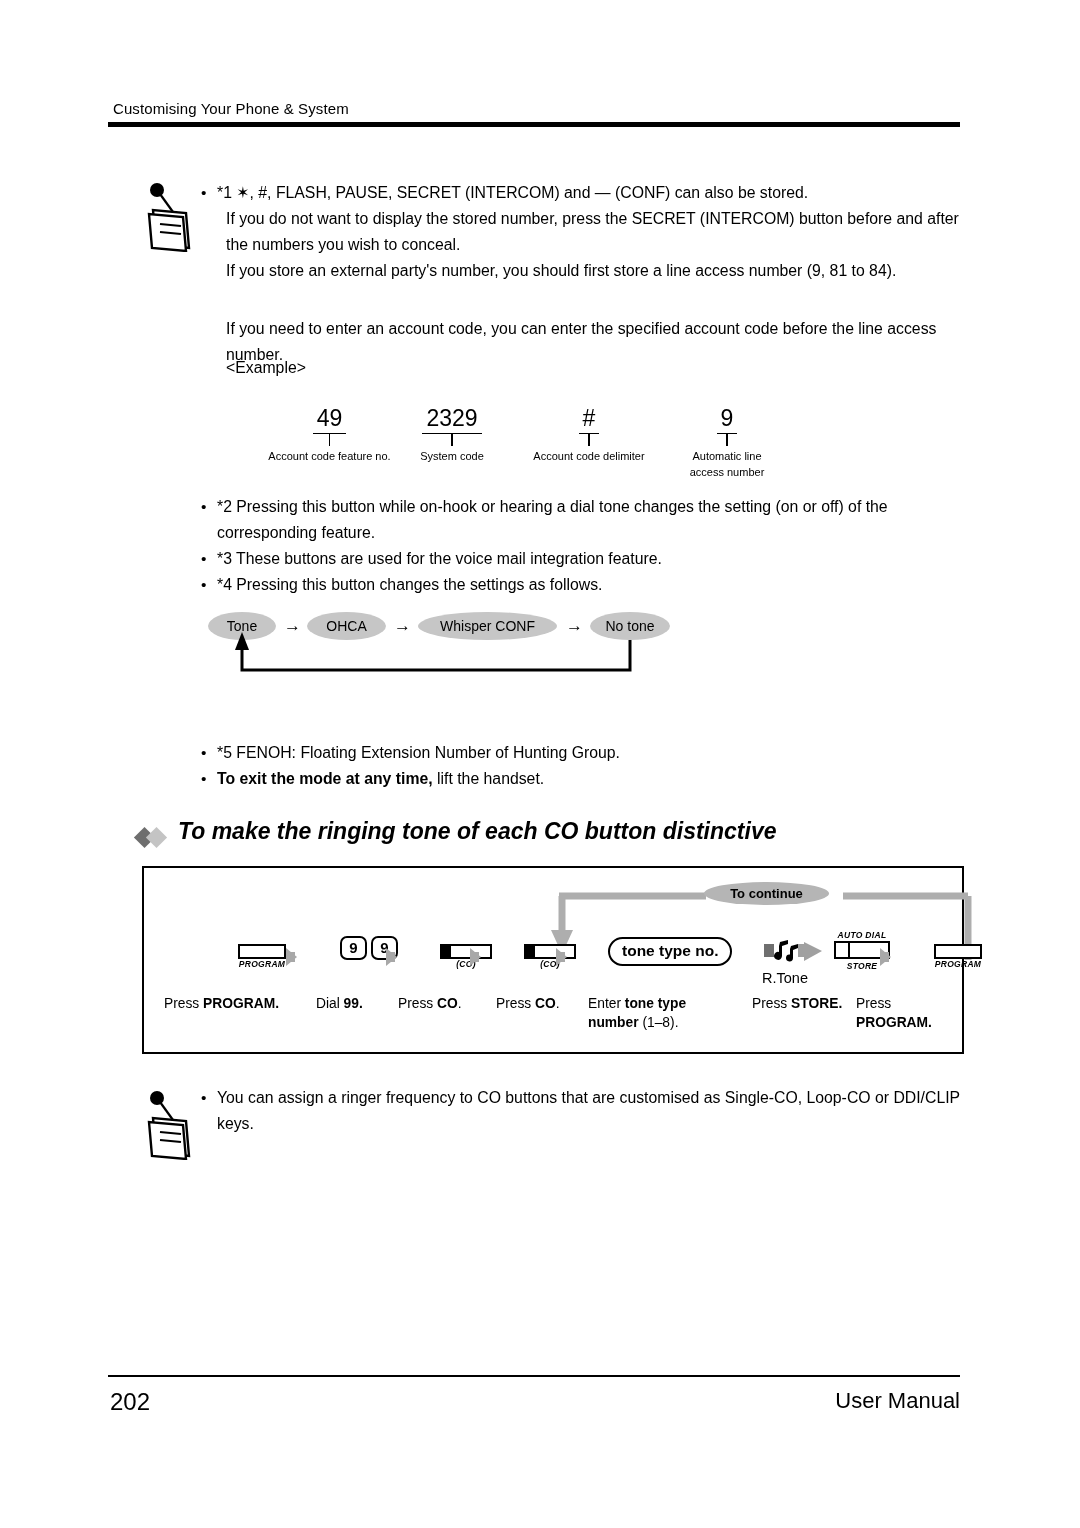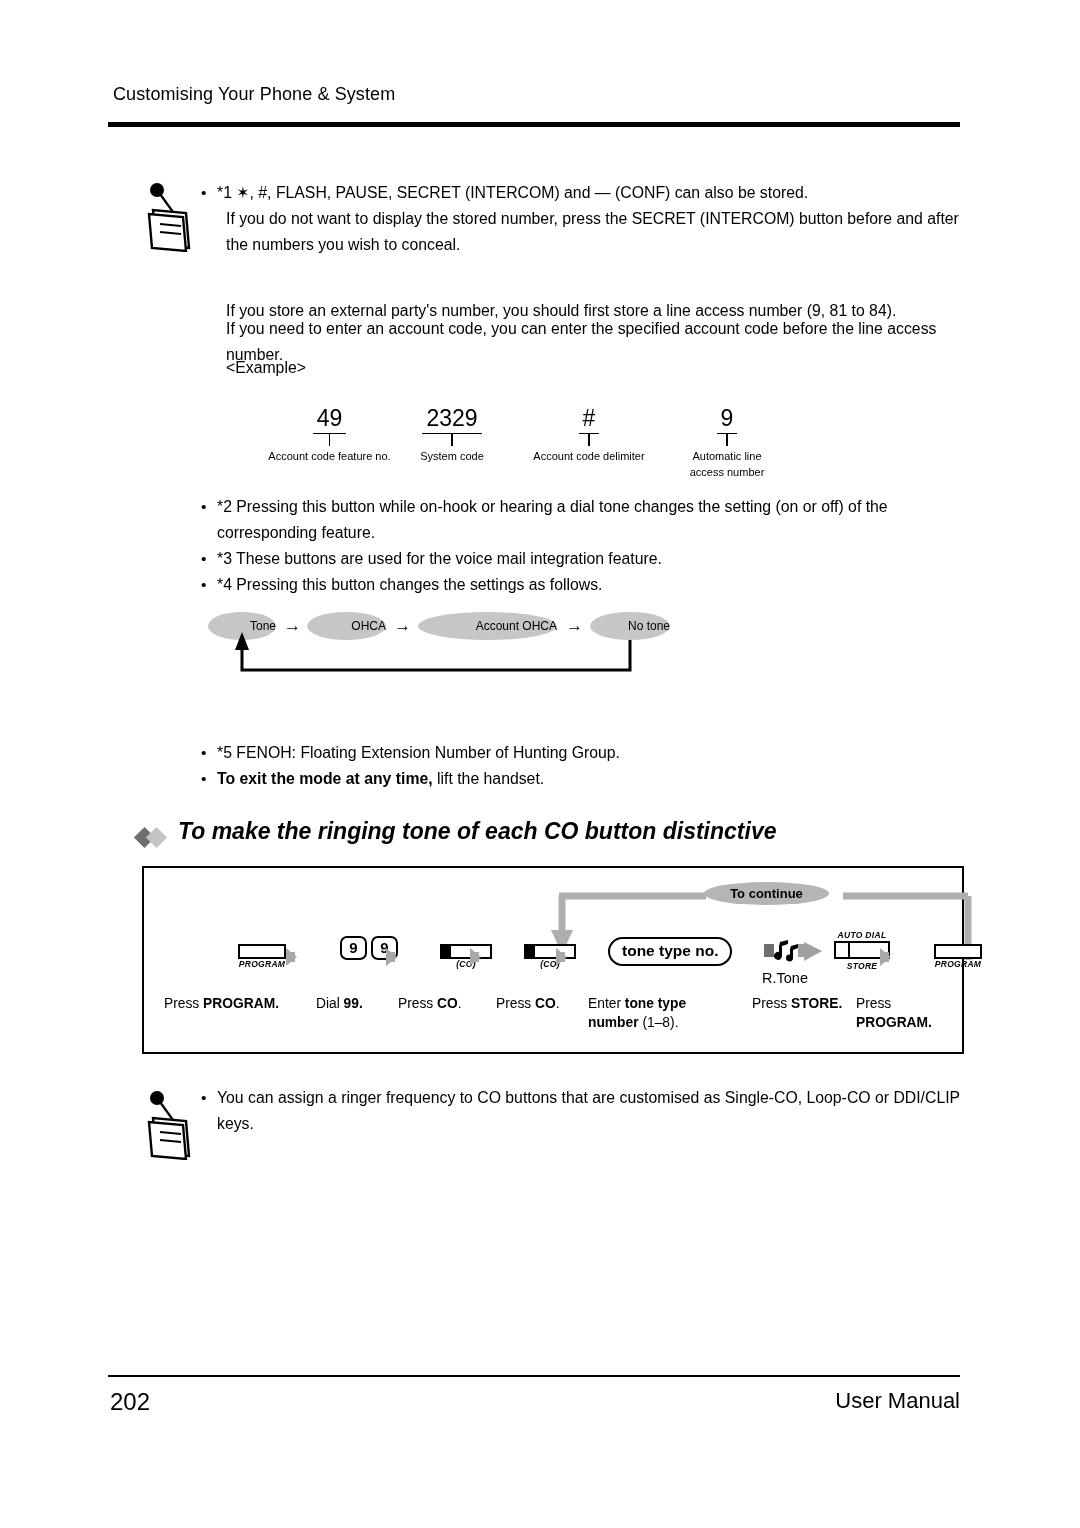--- a/index.html
+++ b/index.html
@@ -13,22 +13,22 @@
     position: relative;
     font-family: "Liberation Sans", sans-serif;
     color: #000000;
     overflow: hidden;
   }
 
   
   #header-title {
     position: absolute;
     left: 113px;
-    top: 84px;
-    font-size: 18px;
+    top: 100px;
+    font-size: 15px;
     letter-spacing: 0.1px;
     white-space: nowrap;
   }
   #header-rule {
     position: absolute;
     left: 108px;
     top: 122px;
     width: 852px;
     height: 5px;
     background: #000000;
@@ -128,22 +128,22 @@
     position: absolute;
     left: 200px;
     top: 604px;
     width: 480px;
     height: 80px;
   }
   .oval {
     position: absolute;
     background: #c6c6c6;
     border-radius: 50%;
-    text-align: right;
-    font-size: 12px;
+    text-align: center;
+    font-size: 14px;
     line-height: 28px;
     height: 28px;
     white-space: nowrap;
   }
   .flow-arrow {
     position: absolute;
     font-size: 17px;
     line-height: 28px;
     color: #000;
   }
@@ -300,21 +300,21 @@
     <circle cx="14" cy="10" r="7" fill="#000"></circle>
   </svg>
 </div>
 
 <div class="bullet-row" style="left:201px; top:180px; width:760px;">
   <span class="bullet-dot">•</span>
   <span class="bullet-text">*1 ✶, #, FLASH, PAUSE, SECRET (INTERCOM) and — (CONF) can also be stored.</span>
 </div>
 
 <div class="para" style="left:226px; top:206px; width:735px;">If you do not want to display the stored number, press the SECRET (INTERCOM) button before and after the numbers you wish to conceal.</div>
-<div class="para" style="left:226px; top:258px; width:740px;margin-top:40px;">If you store an external party's number, you should first store a line access number (9, 81 to 84).</div>
+<div class="para" style="left:226px; top:258px; width:740px;">If you store an external party's number, you should first store a line access number (9, 81 to 84).</div>
 <div class="para" style="left:226px; top:310px; width:740px;margin-top:6px;">If you need to enter an account code, you can enter the specified account code before the line access number.</div>
 <div class="para" style="left:226px; top:355px;">&lt;Example&gt;</div>
 
 <div id="example-diagram">
 
   <div class="ex-group" style="left:0px; top:22px; width:195px;">
     <div class="ex-value">49</div>
     <div class="ex-tick"></div>
     <div class="ex-label">Account code feature no.</div>
   </div>
@@ -353,21 +353,21 @@
 <div class="bullet-row" style="left:201px; top:572px; width:760px;">
   <span class="bullet-dot">•</span>
   <span class="bullet-text">*4 Pressing this button changes the settings as follows.</span>
 </div>
 
 <div id="ohca-flow">
   <div class="oval" style="left:8px; top:8px; width:68px;">Tone</div>
   <div class="flow-arrow" style="left:84px; top:8px;">→</div>
   <div class="oval" style="left:107px; top:8px; width:79px;">OHCA</div>
   <div class="flow-arrow" style="left:194px; top:8px;">→</div>
-  <div class="oval" style="left:218px; top:8px; width:139px;">Account OHCA</div>
+  <div class="oval" style="left:218px; top:8px; width:139px;">Whisper CONF</div>
   <div class="flow-arrow" style="left:366px; top:8px;">→</div>
   <div class="oval" style="left:390px; top:8px; width:80px;">No tone</div>
 
   <svg width="480" height="80" style="position:absolute; left:0; top:0; pointer-events:none;">
     <path d="M430 36 L430 66 L42 66 L42 44" fill="none" stroke="#000" stroke-width="3"></path>
     <path d="M42 28 L35 46 L49 46 Z" fill="#000"></path>
   </svg>
 </div>
 
 <div class="bullet-row" style="left:201px; top:740px; width:760px;">

